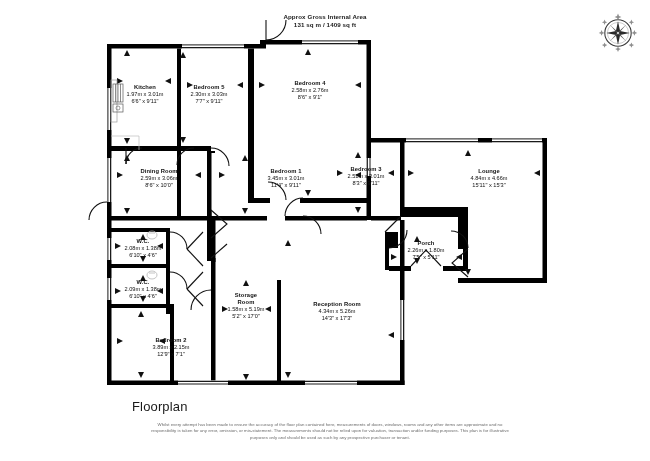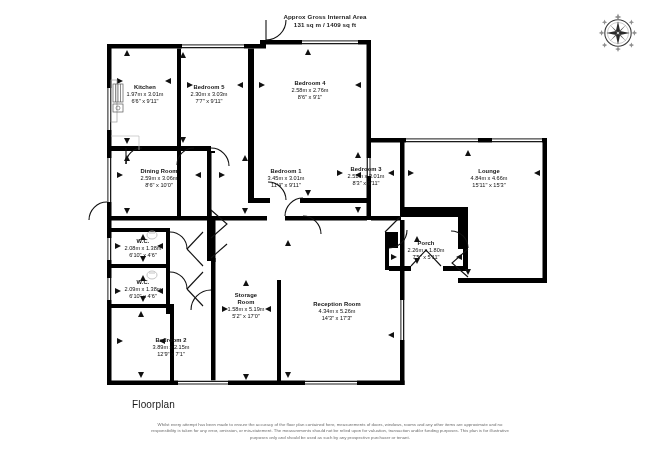--- a/index.html
+++ b/index.html
@@ -64,21 +64,21 @@
     font-size: 5.8px;
     letter-spacing: .1px;
   }
   .lbl .m { display: block; }
   .lbl .f { display: block; }
   .lbl.two-line-name .nm { line-height: 7.0px; }
   #floorplan-caption {
     position: absolute;
     left: 108px;
     top: 399px;
-    font-size: 10px;
+    font-size: 13px;
     color: #1a1a1a;
     letter-spacing: .15px;
     padding-left: 24px;
   }
   #disclaimer {
     position: absolute;
     left: 145px;
     top: 422px;
     width: 370px;
     text-align: center;

